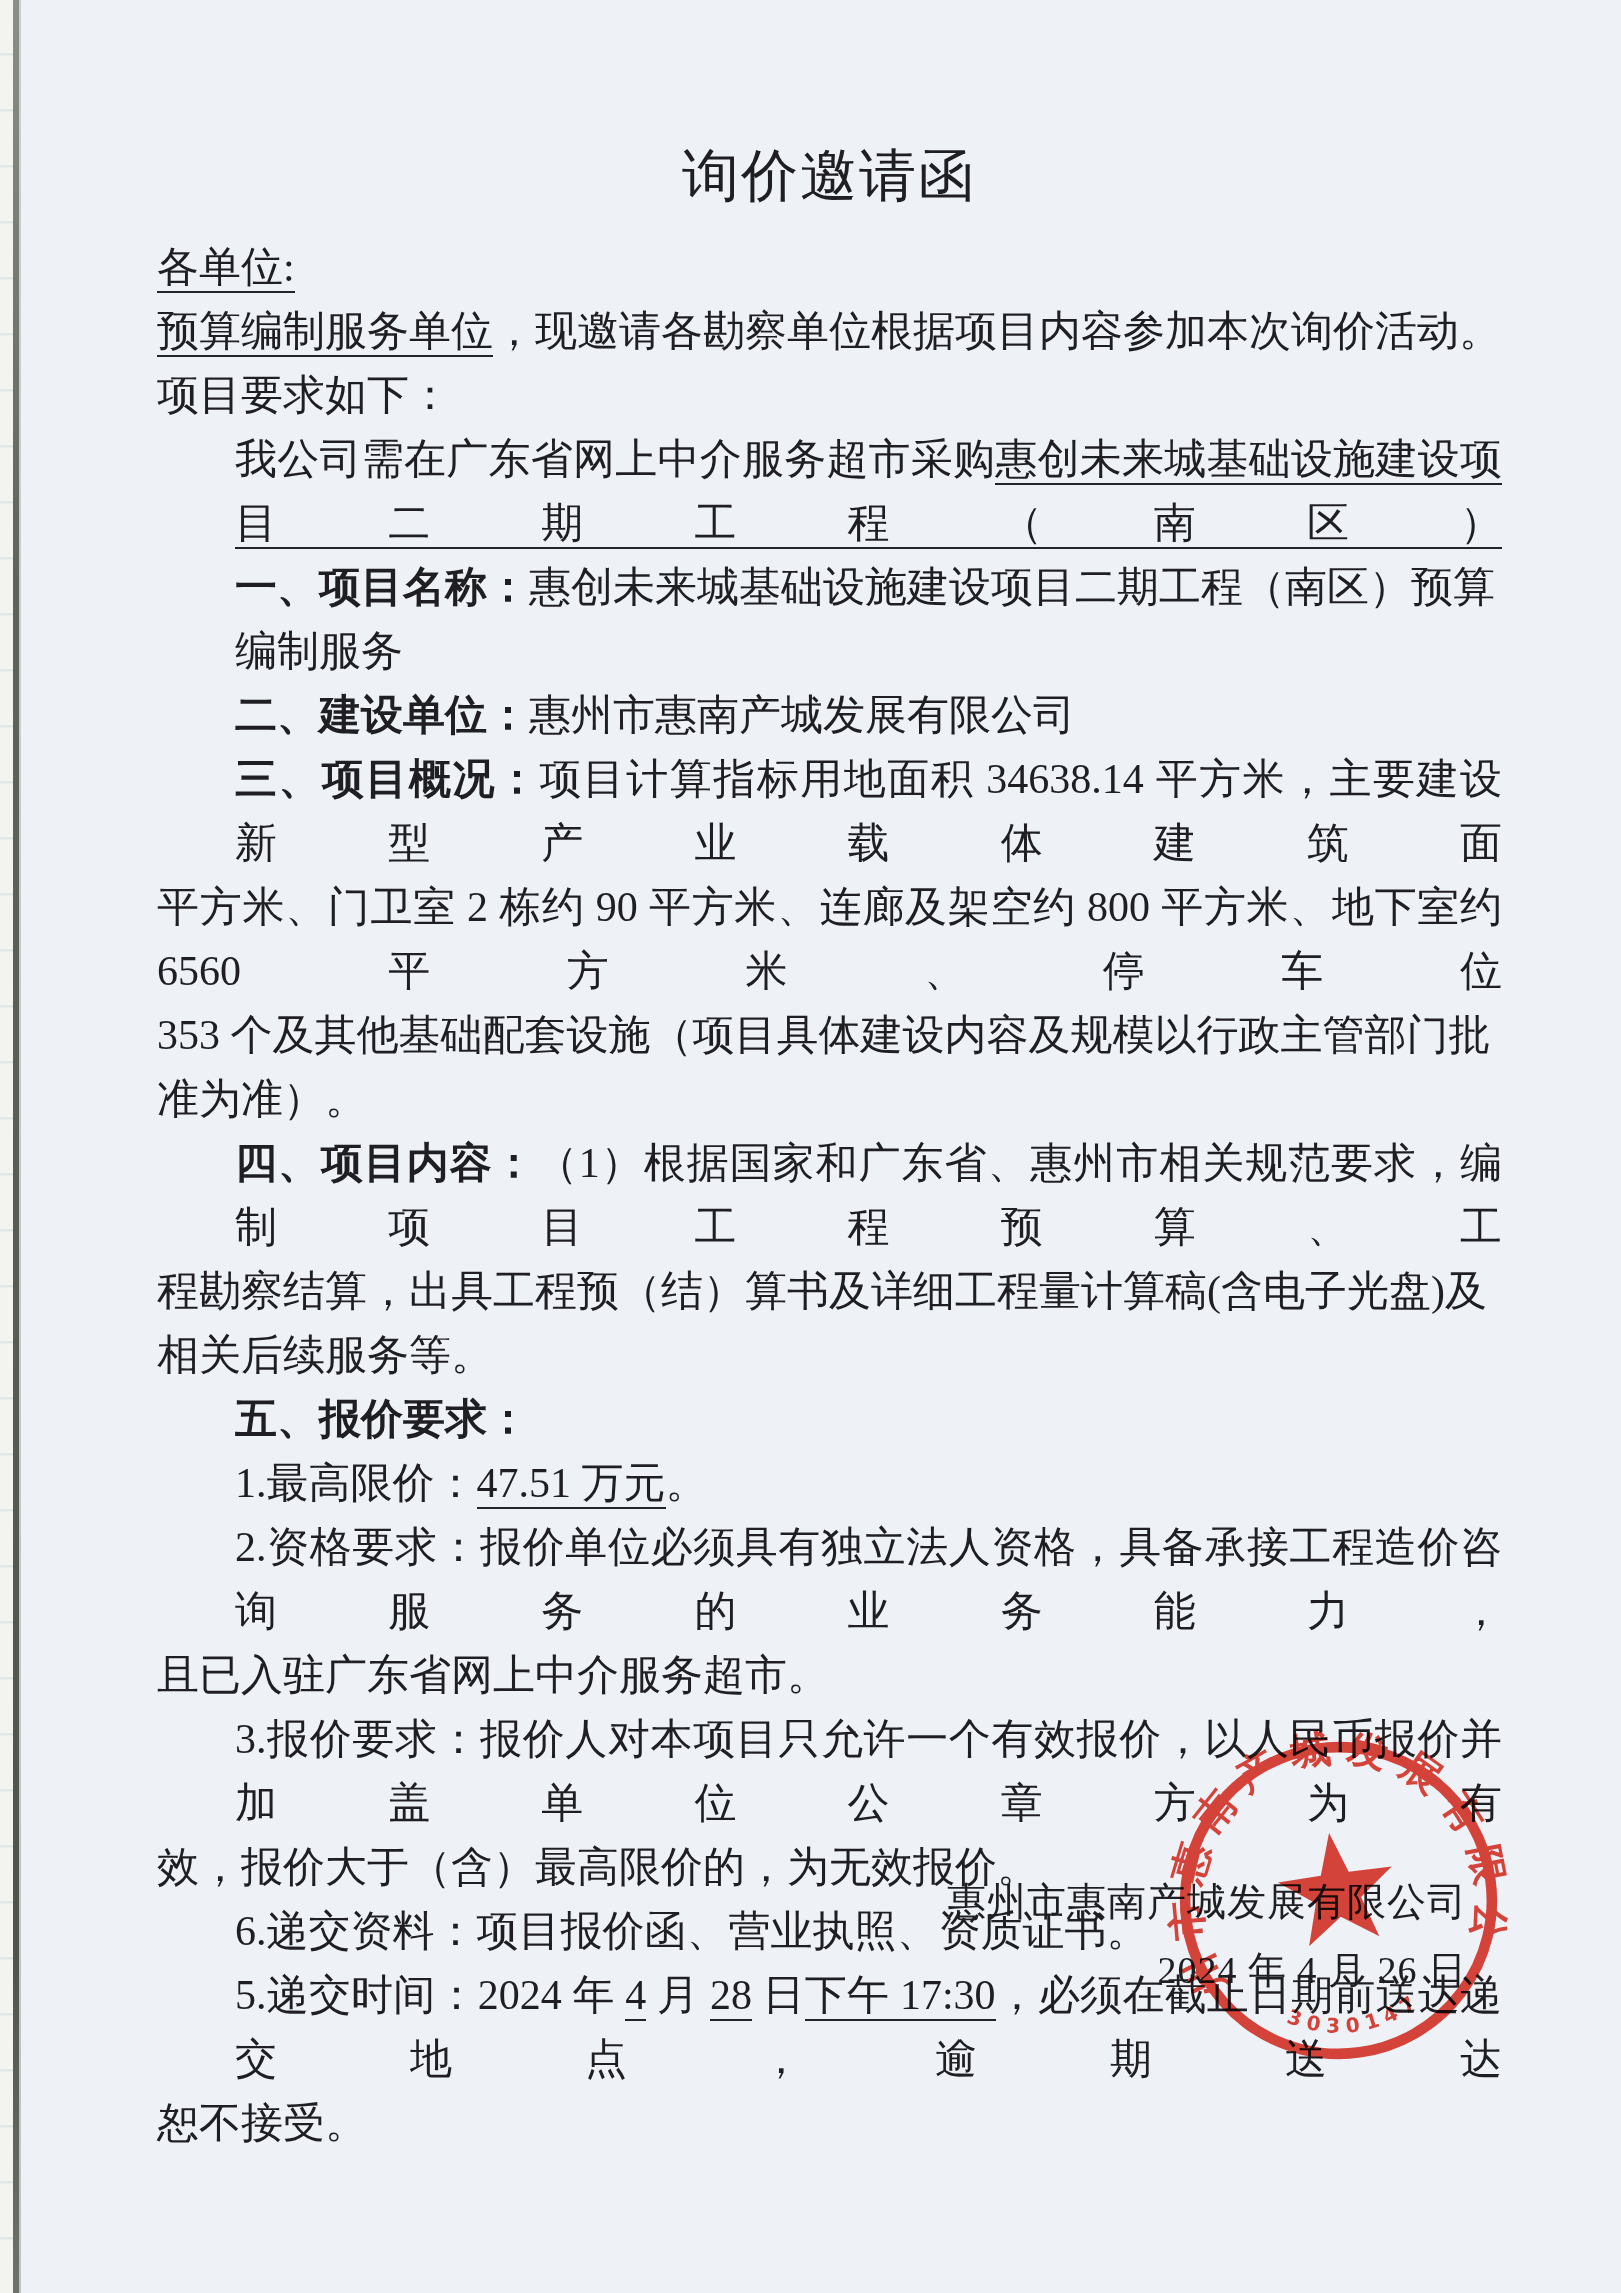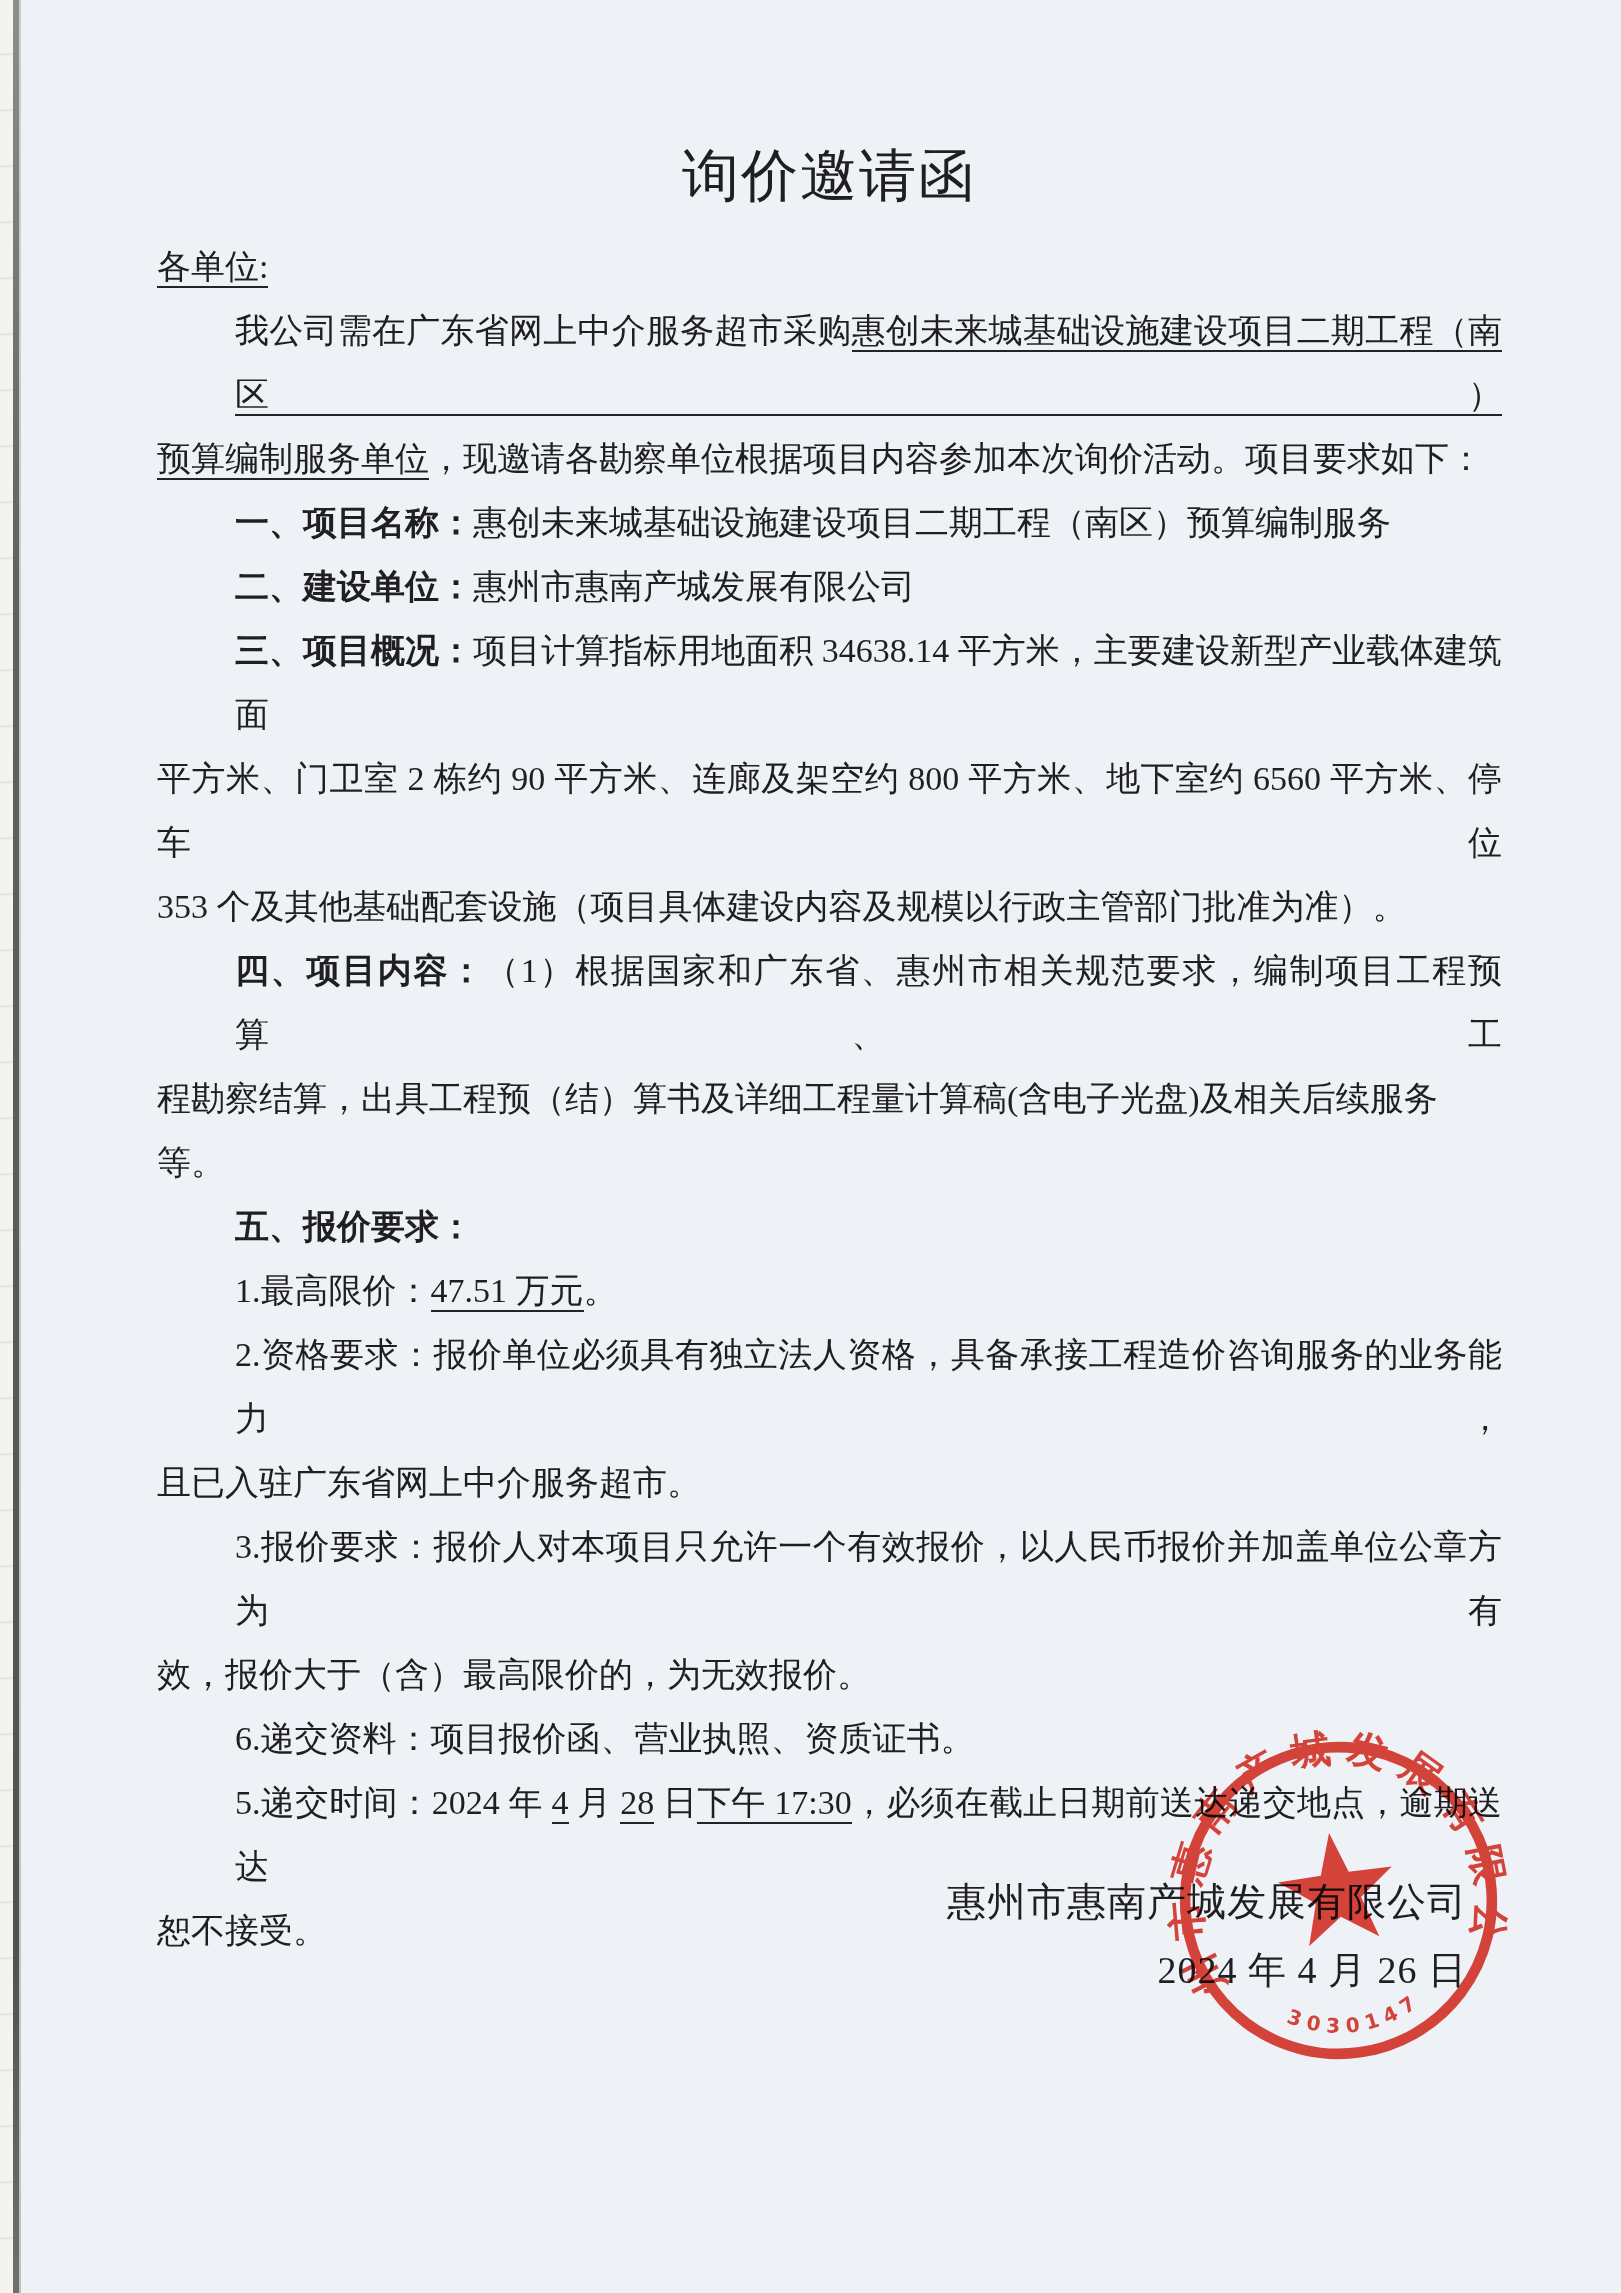--- a/index.html
+++ b/index.html
@@ -34,21 +34,21 @@
     text-align: center;
     font-size: 57px; font-weight: normal; line-height: 71px;
     letter-spacing: 2px;
   }
 
   .doc-lines {
     position: absolute; left: 157px; top: 235px; width: 1345px;
   }
   .doc-line {
     min-height: 64px; line-height: 64px;
-    font-size: 34px;
+    font-size: 42px;
     white-space: pre-wrap;
   }
   .doc-line.indent { padding-left: 78px; }
   .doc-line.justify { text-align: justify; text-align-last: justify; }
   .doc-line .u { border-bottom: 2.9px solid #23232a; padding-bottom: 1px; }
   .doc-line .b { font-weight: bold; text-align: center; }
 
   .signature {
     position: absolute; right: 154px; top: 1867px;
     text-align: right;
@@ -67,22 +67,22 @@
 <body>
 
 <div class="scan-strip"></div>
 <div class="scan-line"></div>
 <div class="scan-line2"></div>
 
 <div class="doc-title">询价邀请函</div>
 
 <div class="doc-lines">
     <div class="doc-line"><span class="u">各单位:</span></div>
+    <div class="doc-line"><span class="u">预算编制服务单位</span><span>，现邀请各勘察单位根据项目内容参加本次询价活动。项目要求如下：</span></div>
     <div class="doc-line indent justify"><span>我公司需在广东省网上中介服务超市采购</span><span class="u">惠创未来城基础设施建设项目二期工程（南区）</span></div>
-    <div class="doc-line"><span class="u">预算编制服务单位</span><span>，现邀请各勘察单位根据项目内容参加本次询价活动。项目要求如下：</span></div>
     <div class="doc-line indent"><span class="b">一、项目名称：</span><span>惠创未来城基础设施建设项目二期工程（南区）预算编制服务</span></div>
     <div class="doc-line indent"><span class="b">二、建设单位：</span><span>惠州市惠南产城发展有限公司</span></div>
     <div class="doc-line indent justify"><span class="b">三、项目概况：</span><span>项目计算指标用地面积 34638.14 平方米，主要建设新型产业载体建筑面</span></div>
     <div class="doc-line justify"><span>平方米、门卫室 2 栋约 90 平方米、连廊及架空约 800 平方米、地下室约 6560 平方米、停车位</span></div>
     <div class="doc-line"><span>353 个及其他基础配套设施（项目具体建设内容及规模以行政主管部门批准为准）。</span></div>
     <div class="doc-line indent justify"><span class="b">四、项目内容：</span><span>（1）根据国家和广东省、惠州市相关规范要求，编制项目工程预算、工</span></div>
     <div class="doc-line"><span>程勘察结算，出具工程预（结）算书及详细工程量计算稿(含电子光盘)及相关后续服务等。</span></div>
     <div class="doc-line indent"><span class="b">五、报价要求：</span></div>
     <div class="doc-line indent"><span>1.最高限价：</span><span class="u">47.51 万元</span><span>。</span></div>
     <div class="doc-line indent justify"><span>2.资格要求：报价单位必须具有独立法人资格，具备承接工程造价咨询服务的业务能力，</span></div>

